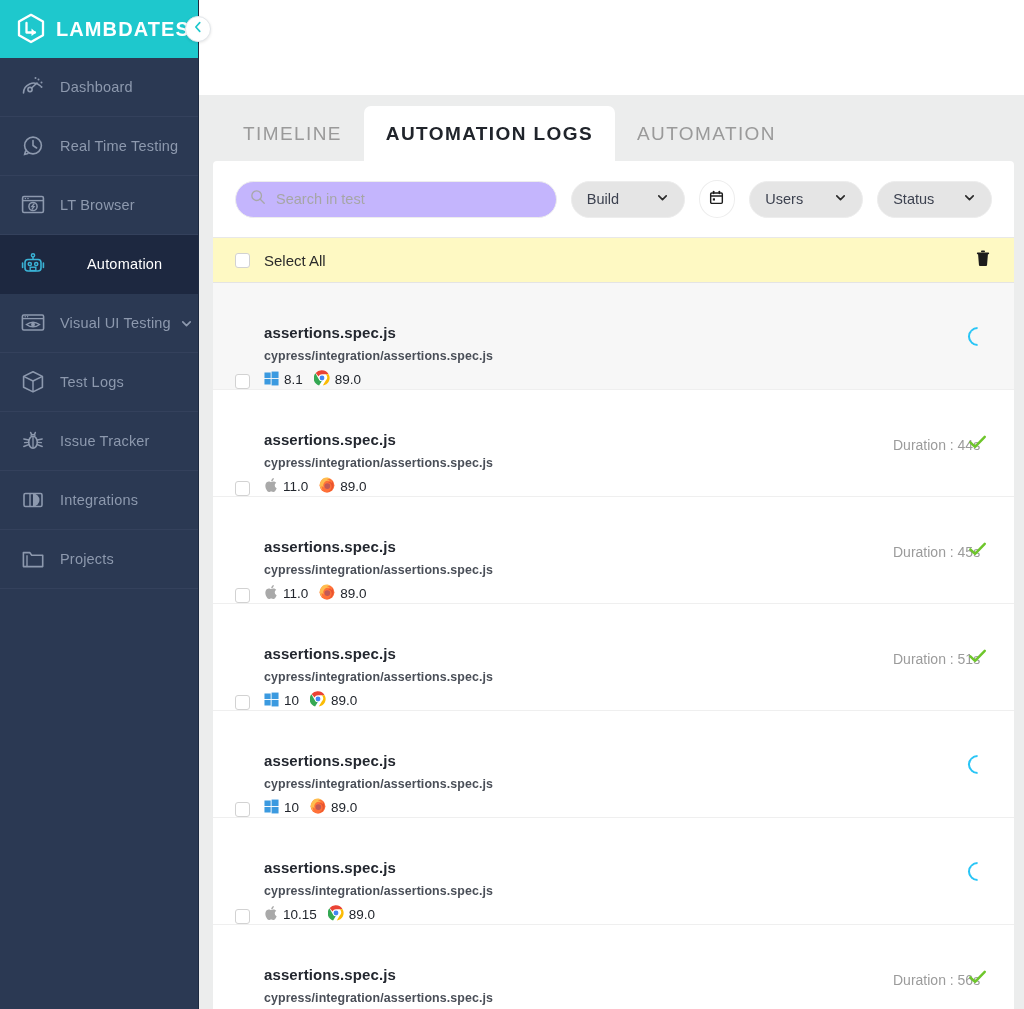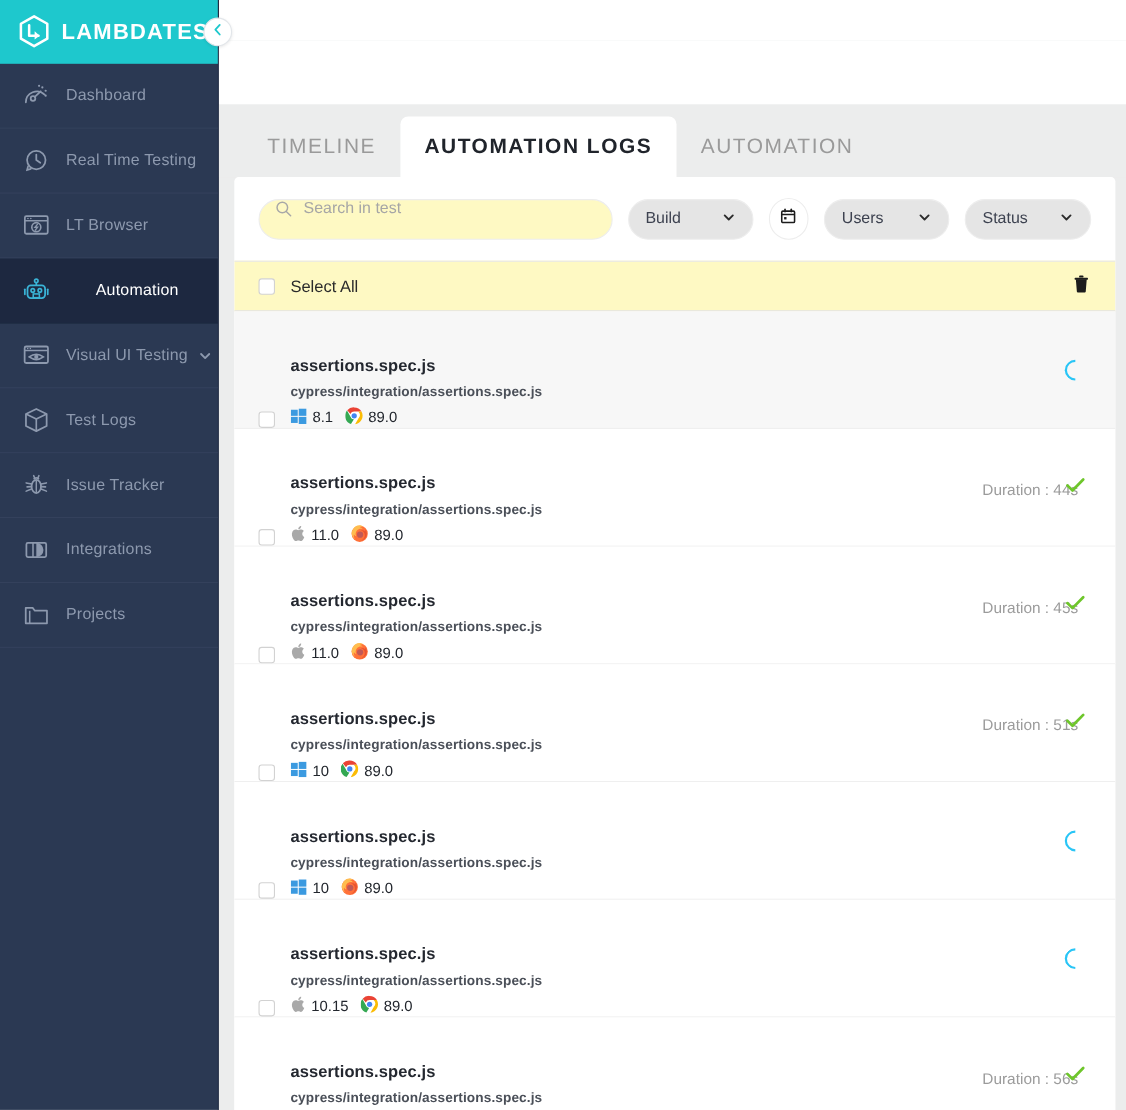--- a/index.html
+++ b/index.html
@@ -82,22 +82,22 @@
     border-radius: 4px 4px 0 0; height: 943px;
     position: relative; overflow: hidden;
   }
 
   .filters {
     height: 76px; display: flex; align-items: center;
     padding: 0 22px; gap: 14px;
   }
   .search-box {
     width: 333px; height: 37px; border: 1px solid #ededed;
-    border-radius: 19px; display: flex; align-items: flex-start;
-    padding: 0 14px; background: #fef9c3;
+    border-radius: 19px; display: flex; align-items: center;
+    padding: 0 14px; background: #c4b5fd;
   }
   .search-input {
     border: none; outline: none; margin-left: 10px;
     font-size: 14.5px; color: #666; width: 260px;
     font-family: "Liberation Sans", sans-serif; background: transparent;
   }
   .search-input::placeholder { color: #a6a6a6; }
 
   .dd {
     height: 37px; border: 1px solid #ededed; border-radius: 19px;

